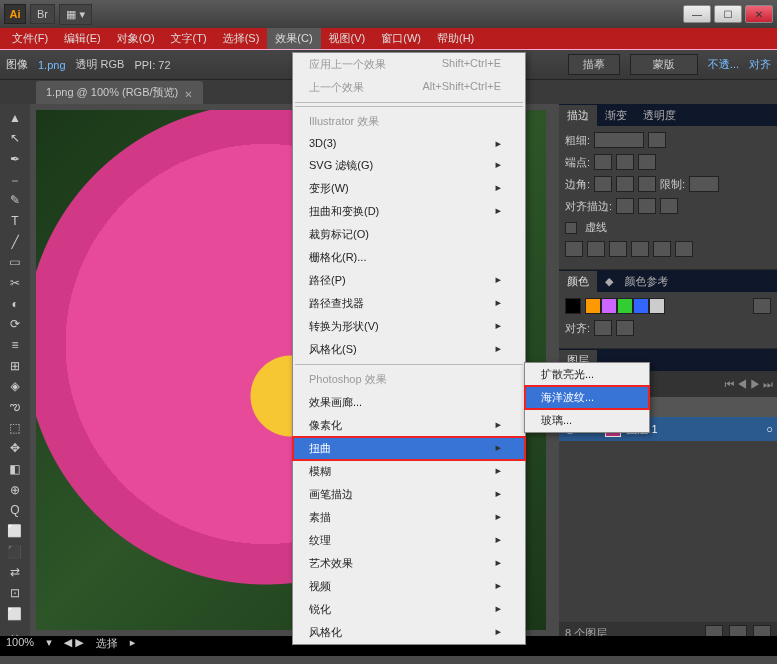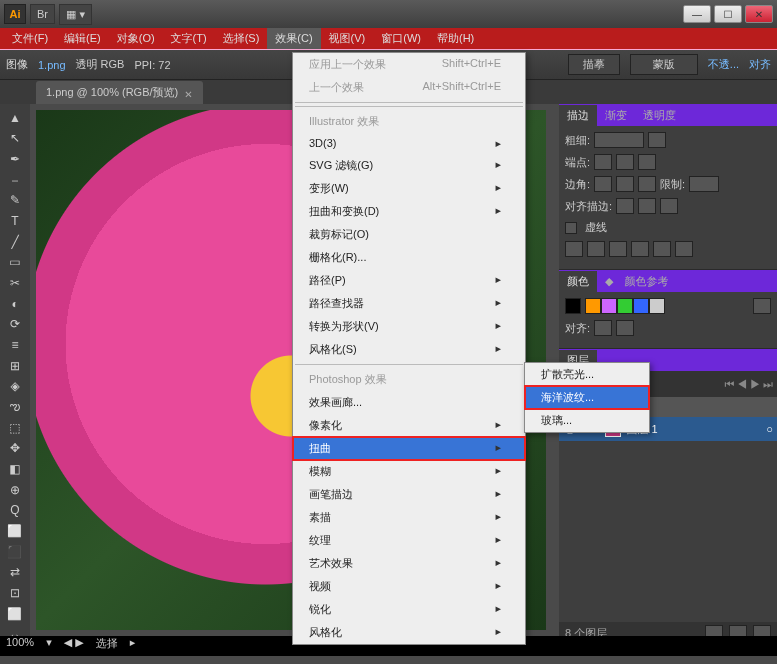--- a/index.html
+++ b/index.html
@@ -21,21 +21,21 @@
 .tabbar{height:24px;background:#3a3a3a;display:flex;align-items:flex-end;padding-left:36px;color:#ccc}
 .doctab{background:#555;padding:4px 10px;border-radius:3px 3px 0 0;display:flex;align-items:flex-end;gap:6px}
 .doctab .x{font-size:10px;color:#aaa}
 .workarea{position:absolute;left:0;top:104px;right:0;bottom:20px;display:flex}
 .toolcol{width:30px;background:#3e3e3e;display:flex;flex-direction:column;align-items:center;padding-top:4px;gap:1px}
 .tool{width:24px;height:22px;background:#3e3e3e;color:#ccc;display:flex;align-items:center;justify-content:center;border:1px solid transparent;font-size:12px}
 .canvas{flex:1;background:#4a4a4a;position:relative;overflow:hidden}
 .canvas-img{position:absolute;left:6px;top:6px;width:510px;height:520px;background:radial-gradient(circle at 50% 55%,#f7c733 0 40px,transparent 41px),radial-gradient(circle at 45% 45%,#e84a9a 0 200px,#d13886 200px 240px,transparent 241px),linear-gradient(135deg,#1a3818,#2d5528,#1a3818);background-color:#224022}
 .panels{width:218px;background:#3e3e3e;color:#ccc;display:flex;flex-direction:column}
 .panel{border-bottom:1px solid #2a2a2a}
-.panel-tabs{display:flex;background:#6d28d9;height:22px;align-items:center}
+.panel-tabs{display:flex;background:#0f172a;height:22px;align-items:center}
 .panel-tabs span{padding:3px 8px;color:#aaa}
 .panel-tabs span.on{background:#3e3e3e;color:#ddd}
 .panel-body{padding:6px;font-size:11px}
 .panel-body .row{display:flex;align-items:center;gap:4px;margin-bottom:6px}
 .mini{width:18px;height:16px;border:1px solid #222;background:#555;display:inline-block}
 .swatches{display:flex;gap:0}
 .swatch{width:16px;height:16px;border:1px solid #222}
 .layer-row{display:flex;align-items:center;background:#2b5a8f;padding:4px;gap:6px;color:#fff}
 .statusbar{position:absolute;left:0;right:0;bottom:8px;height:20px;background:#000000;display:flex;align-items:flex-start;color:#ccc;padding:0 6px;gap:12px}
 .menu{position:absolute;background:#eee;border:1px solid #888;box-shadow:2px 2px 6px rgba(0,0,0,.4);color:#222;z-index:100}

